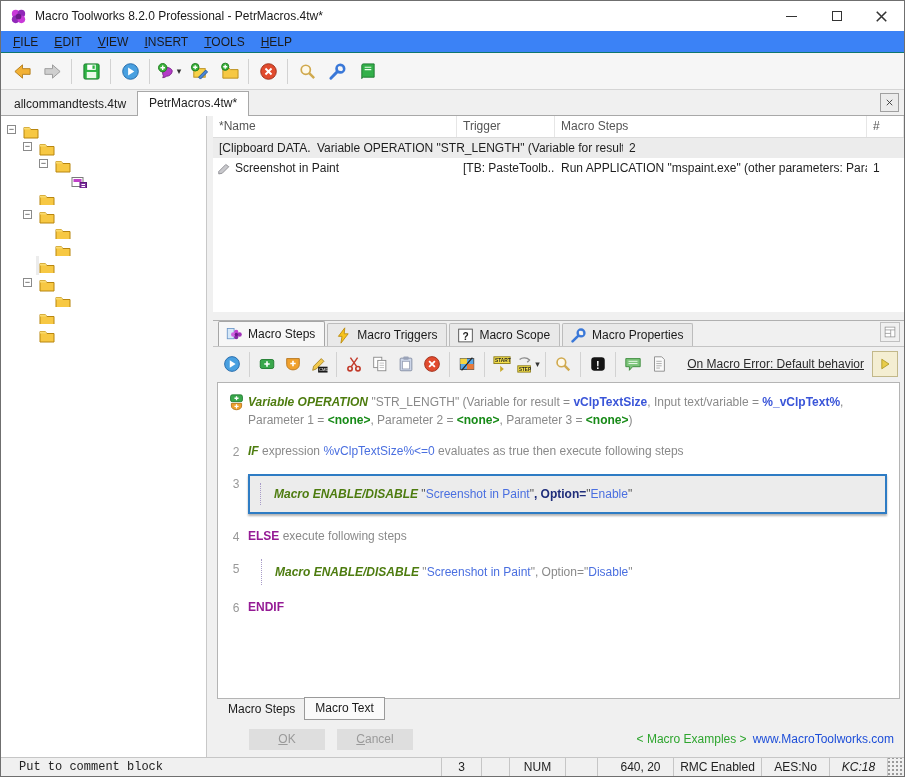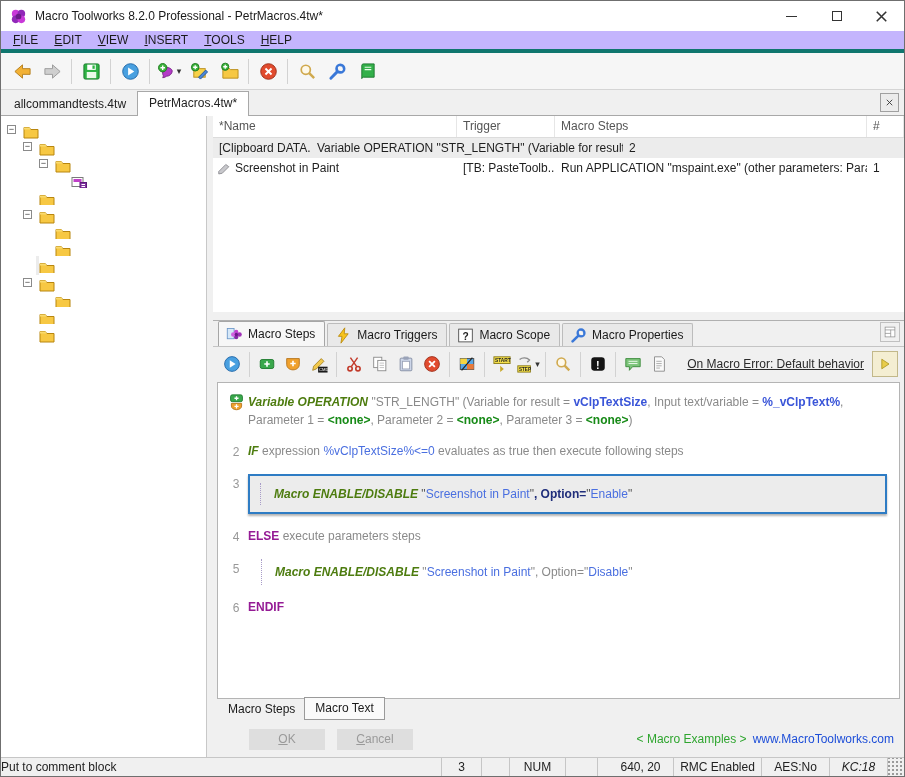--- a/index.html
+++ b/index.html
@@ -7,21 +7,21 @@
   .window{width:905px;height:777px;background:#f0f0f0;border:1px solid #6f6f6f;display:flex;flex-direction:column;overflow:hidden;}
   
   .titlebar{height:30px;background:#fff;display:flex;align-items:center;padding-left:8px;flex:0 0 auto;}
   .titlebar .title{font-size:12px;color:#1a1a1a;margin-left:7px;}
   .wincontrols{margin-left:auto;display:flex;height:100%;}
   .wc{width:45px;display:flex;align-items:center;justify-content:center;}
   .wc-min-glyph{width:11px;border-top:1px solid #333;display:inline-block;}
   .wc-max-glyph{width:10px;height:10px;border:1px solid #333;display:inline-block;}
   .wc svg{width:13px;height:13px;}
   
-  .menubar{height:22px;background:#c4b5fd;display:flex;align-items:center;padding-left:4px;border-bottom:4px solid #0f766e;flex:0 0 auto;}
+  .menubar{height:22px;background:#3b82f6;display:flex;align-items:center;padding-left:4px;border-bottom:1px solid #0f766e;flex:0 0 auto;}
   .mitem{font-size:12px;color:#1a1a1a;padding:2px 8px;}
   
   .toolbar{height:37px;background:#f6f6f6;border-bottom:1px solid #d5d5d5;display:flex;align-items:center;padding:0 6px;flex:0 0 auto;}
   .tbtn{width:30px;height:30px;display:flex;align-items:center;justify-content:center;background:transparent;border:none;padding:0;cursor:default;}
   .edbtn{width:26px;height:26px;}
   .tsep{width:1px;height:25px;background:#d2d2d2;margin:0 4px;}
   .ic{display:inline-flex;}
   .ic svg{width:19px;height:19px;display:block;}
   .edbtn .ic svg{width:18px;height:18px;}
   .caret{font-size:9px;color:#333;margin-left:1px;}
@@ -87,21 +87,21 @@
   .btabs{height:22px;display:flex;align-items:flex-start;padding-left:6px;flex:0 0 auto;}
   .btab{font-size:12px;color:#1a1a1a;padding:3px 9px;}
   .btab.active{background:#fafafa;border:1px solid #9a9a9a;margin-top:-2px;padding:3px 10px 4px 10px;}
   .pfooter{height:36px;display:flex;align-items:center;padding:0 10px 0 36px;flex:0 0 auto;}
   .fbtn{width:76px;height:21px;background:#dedede;border:none;color:#9a9a9a;font-size:12px;font-family:"Liberation Sans",sans-serif;margin-right:12px;}
   .flinks{margin-left:auto;font-size:12px;display:flex;gap:6px;white-space:nowrap;}
   .exlink{color:#2ea52e;}
   .sitelink{color:#1d4ed8;}
   
   .statusbar{height:19px;border-top:1px solid #c6c6c6;background:#f0f0f0;display:flex;align-items:stretch;font-size:12px;color:#222;flex:0 0 auto;}
-  .stmsg{flex:1;display:flex;align-items:center;padding-left:0;overflow:hidden;white-space:nowrap;}
+  .stmsg{flex:1;display:flex;align-items:center;padding-left:18px;overflow:hidden;white-space:nowrap;font-family:Liberation Mono, monospace;}
   .stcell{border-left:1px solid #c6c6c6;display:flex;align-items:center;justify-content:center;overflow:hidden;white-space:nowrap;}
   .grip{width:17px;border-left:1px solid #c6c6c6;background-image:radial-gradient(#9a9a9a 1px,transparent 1.2px);background-size:4px 4px;background-position:3px 6px;}
 </style>
 </head>
 <body>
 
 <div class="window">
 
   <div class="titlebar">
     <span class="ic">
@@ -654,21 +654,21 @@
               <span class="snum">3</span>
               <div class="swrap">
                 <div class="selbox">
                   <div class="stext ind"><span class="seg-kw">Macro ENABLE/DISABLE </span><span class="seg-txtd">"</span><span class="seg-val">Screenshot in Paint</span><span class="seg-txtd">"</span><span class="seg-opt">, Option=</span><span class="seg-txtd">"</span><span class="seg-val">Enable</span><span class="seg-txtd">"</span></div>
                 </div>
               </div>
             </div>
             <div class="step">
               <span class="snum">4</span>
               <div class="swrap">
-                <div class="stext"><span class="seg-kwp">ELSE</span><span class="seg-txt"> execute parameters steps</span></div>
+                <div class="stext"><span class="seg-kwp">ELSE</span><span class="seg-txt"> execute following steps</span></div>
               </div>
             </div>
             <div class="step">
               <span class="snum">5</span>
               <div class="swrap">
                 <div class="stext ind"><span class="seg-kw">Macro ENABLE/DISABLE </span><span class="seg-txt">"</span><span class="seg-val">Screenshot in Paint</span><span class="seg-txt">", Option=</span><span class="seg-txt">"</span><span class="seg-val">Disable</span><span class="seg-txt">"</span></div>
               </div>
             </div>
             <div class="step">
               <span class="snum">6</span>

